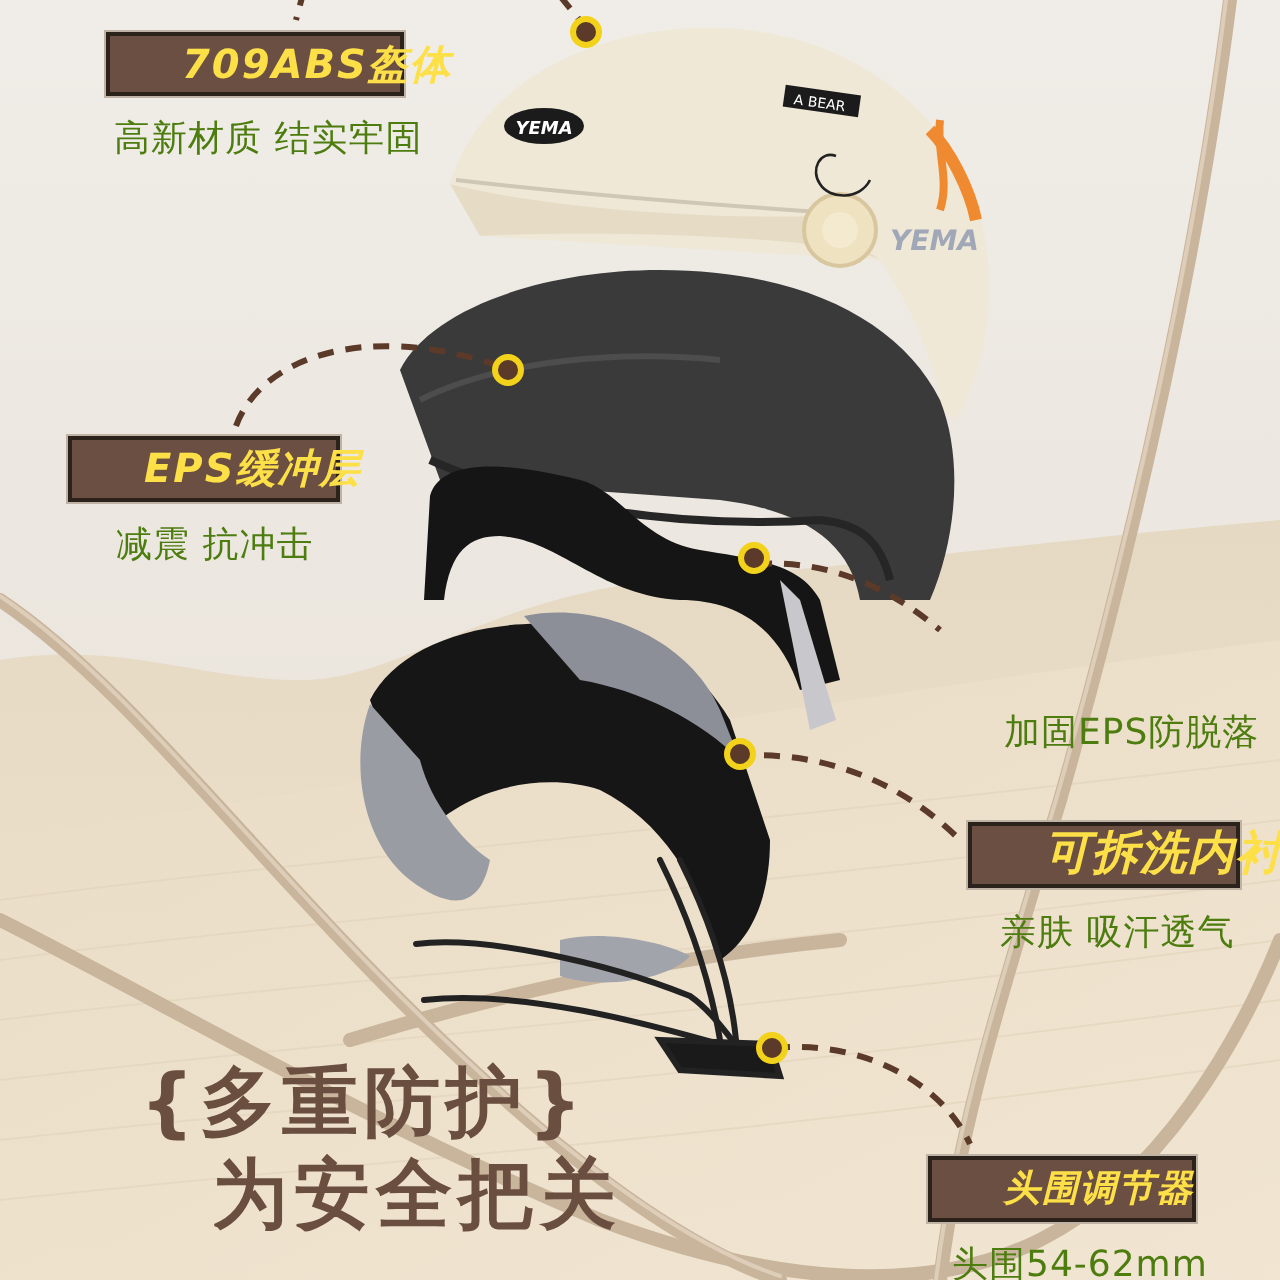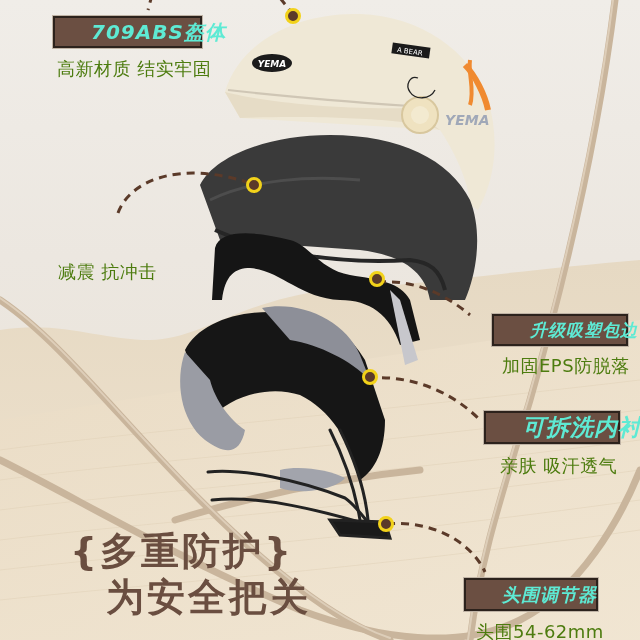--- a/index.html
+++ b/index.html
@@ -12,21 +12,21 @@
   .scene { position: absolute; inset: 0; overflow: hidden; }
   .sky {
     position: absolute; left: 0; top: 0; width: 640px; height: 640px;
     background: linear-gradient(180deg, #f0ede8 0%, #ece7e0 40%, #e9e2d6 100%);
   }
   .dunes { position: absolute; left: 0; top: 0; width: 640px; height: 640px; }
   .label-box {
     position: absolute;
     background: #6b4f42;
     border: 2px solid #2c221c;
-    color: #5eead4;
+    color: #fde047;
     font-weight: bold;
     font-style: italic;
     text-align: center;
     white-space: nowrap;
     letter-spacing: 1px;
     box-shadow: 0 0 0 1px #bfb3a5;
     padding-left: 36px;
   }
   .sub {
     position: absolute;
@@ -150,23 +150,23 @@
 
   <div class="dot" style="left:285px; top:8px;"></div>
   <div class="dot" style="left:246px; top:177px;"></div>
   <div class="dot" style="left:369px; top:271px;"></div>
   <div class="dot" style="left:362px; top:369px;"></div>
   <div class="dot" style="left:378px; top:516px;"></div>
 
   <div class="label-box" style="left:53px; top:16px; width:149px; height:32px; font-size:20px; line-height:28px;">709ABS盔体</div>
   <div class="sub" style="left:57px; top:57px;">高新材质 结实牢固</div>
 
+  <div class="label-box" style="left:34px; top:218px; width:136px; height:33px; font-size:20px; line-height:29px;">EPS缓冲层</div>
   <div class="sub" style="left:58px; top:260px;">减震 抗冲击</div>
 
-  <div class="label-box" style="left:492px; top:314px; width:136px; height:32px; font-size:17px; line-height:28px;">升级吸塑包边</div>
   <div class="sub" style="left:502px; top:354px;">加固EPS防脱落</div>
 
   <div class="label-box" style="left:484px; top:411px; width:136px; height:33px; font-size:23px; line-height:29px;">可拆洗内衬</div>
   <div class="sub" style="left:500px; top:454px;">亲肤 吸汗透气</div>
 
   <div class="label-box" style="left:464px; top:578px; width:134px; height:33px; font-size:18px; line-height:29px;">头围调节器</div>
   <div class="sub" style="left:476px; top:620px;">头围54-62mm</div>
 
   <div class="slogan" style="left:26px; top:526px;">{多重防护}</div>
   <div class="slogan" style="left:62px; top:572px;">为安全把关</div>

